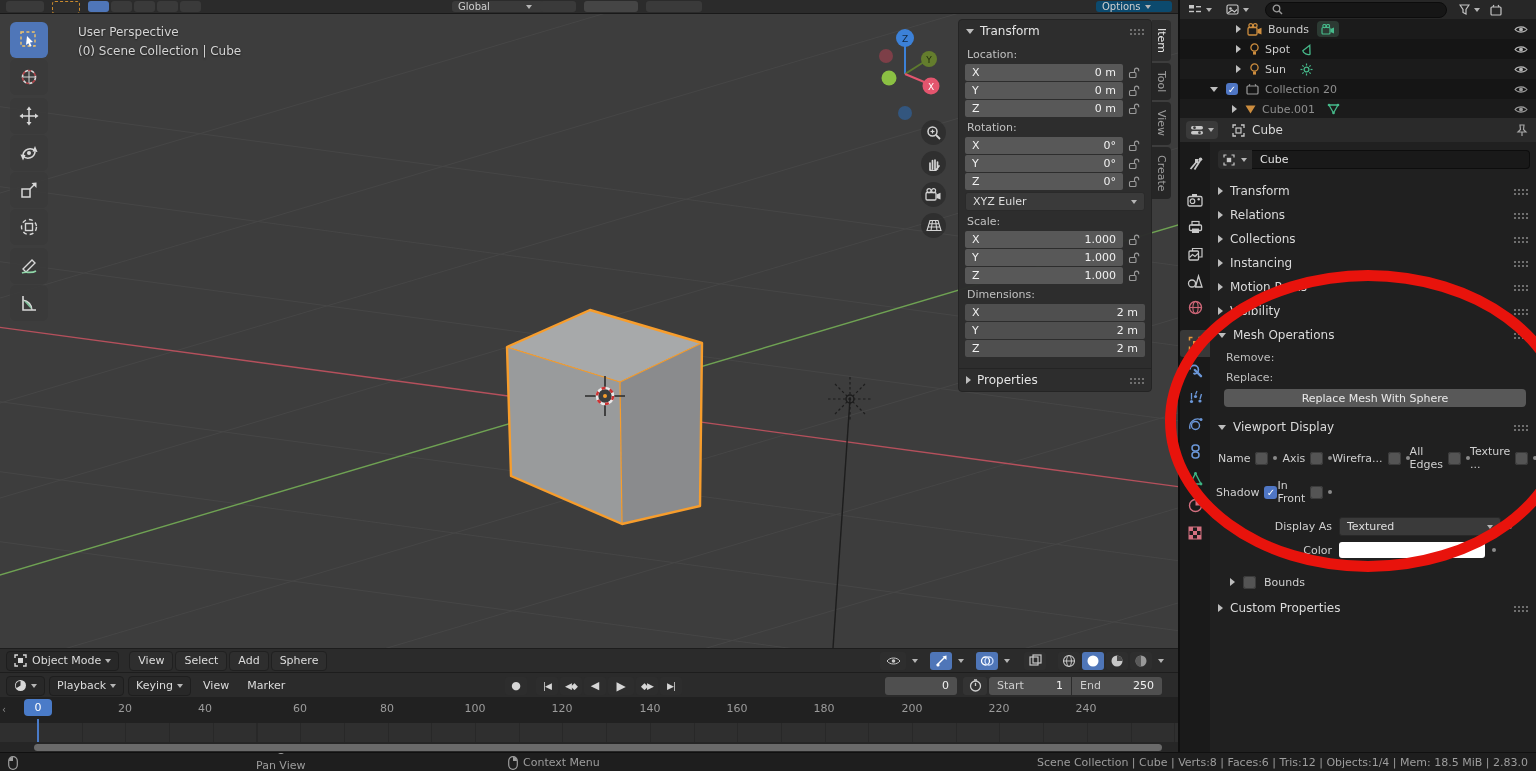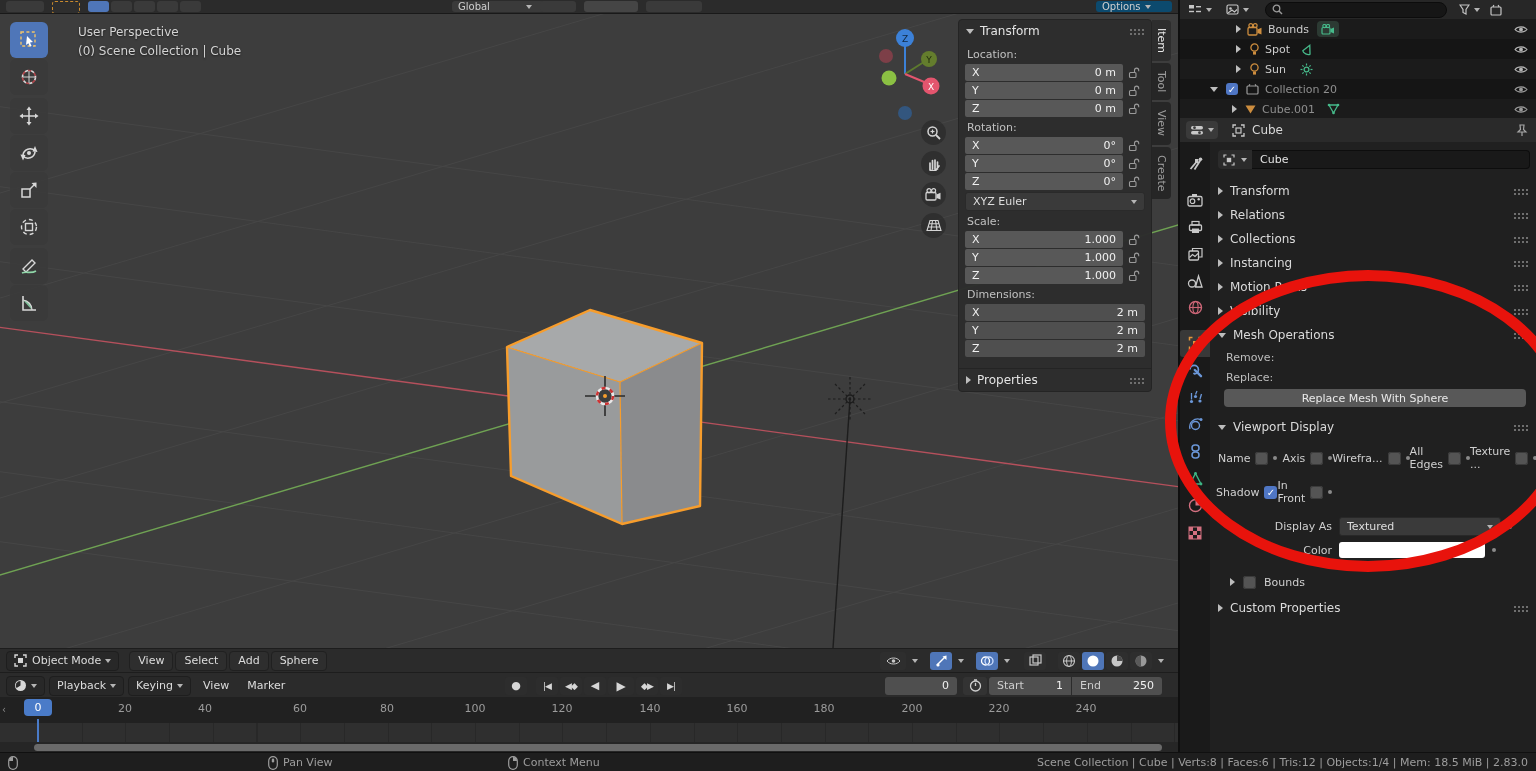--- a/index.html
+++ b/index.html
@@ -605,21 +605,21 @@
       <div class="thumb"></div>
     </div>
 
   <div class="abs statusbar">
     <div class="sb-item" style="left:8px;">
       <svg width="10" height="14">
           <rect x="0.7" y="0.7" width="8.6" height="12.6" rx="4.2" fill="none" stroke="#9d9d9d" stroke-width="1.2"></rect>
           <path d="M1 5 A4 4 0 0 1 5 1 V5 Z" fill="#9d9d9d"></path>
         </svg>
     </div>
-    <div class="sb-item" style="left:268px;">
+    <div class="sb-item" style="left:256px;flex-direction:column;">
       <svg width="10" height="14">
           <rect x="0.7" y="0.7" width="8.6" height="12.6" rx="4.2" fill="none" stroke="#9d9d9d" stroke-width="1.2"></rect>
           <rect x="3.8" y="2.5" width="2.4" height="4" rx="1.2" fill="#9d9d9d"></rect>
         </svg>
       <span>Pan View</span>
     </div>
     <div class="sb-item" style="left:508px;">
       <svg width="10" height="14">
           <rect x="0.7" y="0.7" width="8.6" height="12.6" rx="4.2" fill="none" stroke="#9d9d9d" stroke-width="1.2"></rect>
           <path d="M9 5 A4 4 0 0 0 5 1 V5 Z" fill="#9d9d9d"></path>

